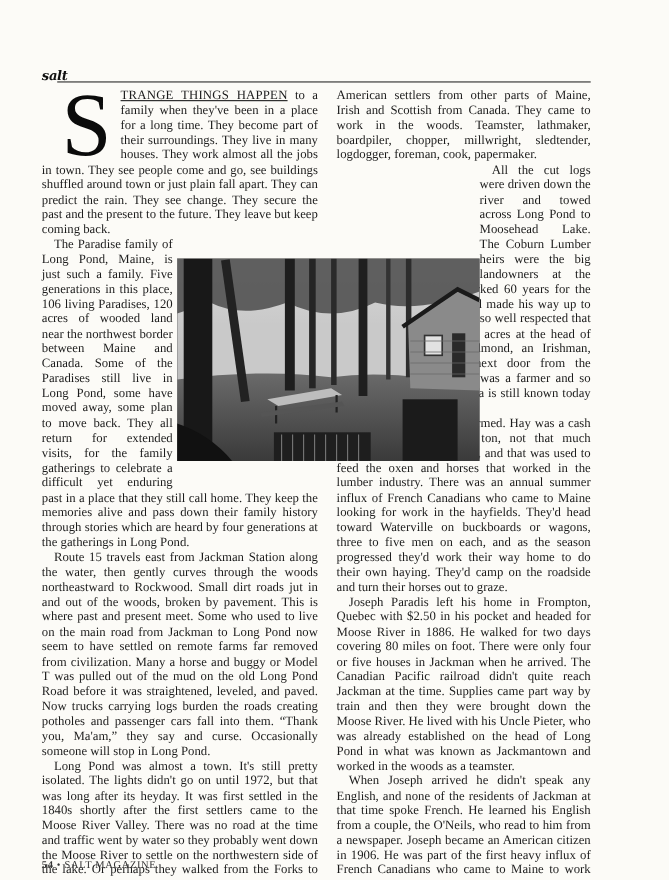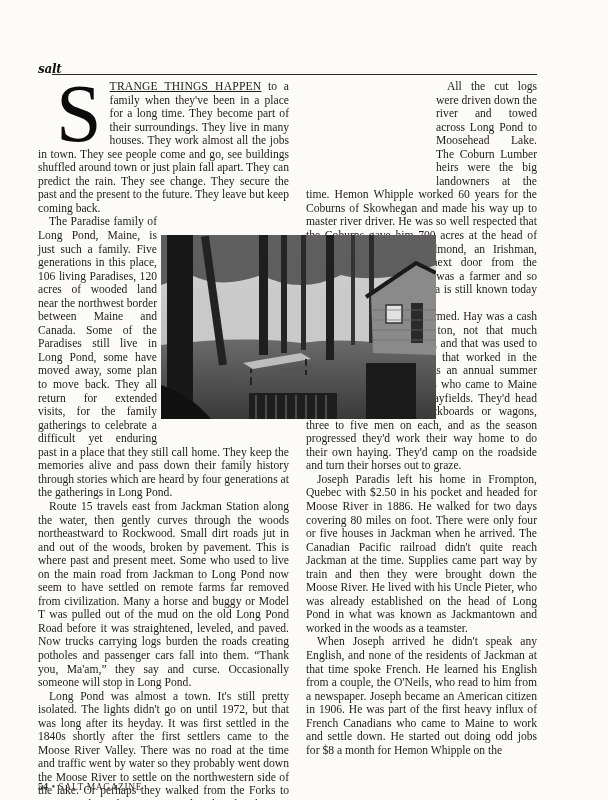--- a/index.html
+++ b/index.html
@@ -117,20 +117,21 @@
   <div class="col col-left">
     <p class="noindent"><span class="dropcap">S</span><span class="smallcaps">TRANGE THINGS HAPPEN</span><span> to a family when they've been in a place for a long time. They become part of their surroundings. They live in many houses. They work almost all the jobs in town. They see people come and go, see buildings shuffled around town or just plain fall apart. They can predict the rain. They see change. They secure the past and the present to the future. They leave but keep coming back.</span></p>
     <div class="float-right-left" style="margin-top:30px;"></div>
     <p>The Paradise family of Long Pond, Maine, is just such a family. Five generations in this place, 106 living Paradises, 120 acres of wooded land near the northwest border between Maine and Canada. Some of the Paradises still live in Long Pond, some have moved away, some plan to move back. They all return for extended visits, for the family gatherings to celebrate a difficult yet enduring past in a place that they still call home. They keep the memories alive and pass down their family history through stories which are heard by four generations at the gatherings in Long Pond.</p>
     <p>Route 15 travels east from Jackman Station along the water, then gently curves through the woods northeastward to Rockwood. Small dirt roads jut in and out of the woods, broken by pavement. This is where past and present meet. Some who used to live on the main road from Jackman to Long Pond now seem to have settled on remote farms far removed from civilization. Many a horse and buggy or Model T was pulled out of the mud on the old Long Pond Road before it was straightened, leveled, and paved. Now trucks carrying logs burden the roads creating potholes and passenger cars fall into them. “Thank you, Ma'am,” they say and curse. Occasionally someone will stop in Long Pond.</p>
     <p>Long Pond was almost a town. It's still pretty isolated. The lights didn't go on until 1972, but that was long after its heyday. It was first settled in the 1840s shortly after the first settlers came to the Moose River Valley. There was no road at the time and traffic went by water so they probably went down the Moose River to settle on the northwestern side of the lake. Or perhaps they walked from the Forks to Spencer where there was a trail and took a boat to Long Pond.</p>
 
   </div>
 
   <div class="col col-right">
+    <p class="noindent">American settlers from other parts of Maine, Irish and Scottish from Canada. They came to work in the woods. Teamster, lathmaker, boardpiler, chopper, millwright, sledtender, logdogger, foreman, cook, papermaker.</p>
 
     <div style="height:0;"></div>
     <p><span style="display:block;float:left;width:130px;height:0;margin-top:95px;"></span><span>All the cut logs were driven down the river and towed across Long Pond to Moosehead Lake. The Coburn Lumber heirs were the big landowners at the time. Hemon Whipple worked 60 years for the Coburns of Skowhegan and made his way up to master river driver. He was so well respected that the Coburns gave him 700 acres at the head of Long Pond. Michael Redmond, an Irishman, purchased the clearing next door from the Coburn heirs in 1870. He was a farmer and so was his son. The whole area is still known today as the Whipple farm.</span></p>
     <p>So they lumbered and farmed. Hay was a cash crop selling at $15 per ton, not that much different from today's price, and that was used to feed the oxen and horses that worked in the lumber industry. There was an annual summer influx of French Canadians who came to Maine looking for work in the hayfields. They'd head toward Waterville on buckboards or wagons, three to five men on each, and as the season progressed they'd work their way home to do their own haying. They'd camp on the roadside and turn their horses out to graze.</p>
     <p>Joseph Paradis left his home in Frompton, Quebec with $2.50 in his pocket and headed for Moose River in 1886. He walked for two days covering 80 miles on foot. There were only four or five houses in Jackman when he arrived. The Canadian Pacific railroad didn't quite reach Jackman at the time. Supplies came part way by train and then they were brought down the Moose River. He lived with his Uncle Pieter, who was already established on the head of Long Pond in what was known as Jackmantown and worked in the woods as a teamster.</p>
     <p>When Joseph arrived he didn't speak any English, and none of the residents of Jackman at that time spoke French. He learned his English from a couple, the O'Neils, who read to him from a newspaper. Joseph became an American citizen in 1906. He was part of the first heavy influx of French Canadians who came to Maine to work and settle down. He started out doing odd jobs for $8 a month for Hemon Whipple on the</p>
   </div>
 
   <div class="photo">
     <svg width="275" height="184" viewBox="0 0 275 184">

